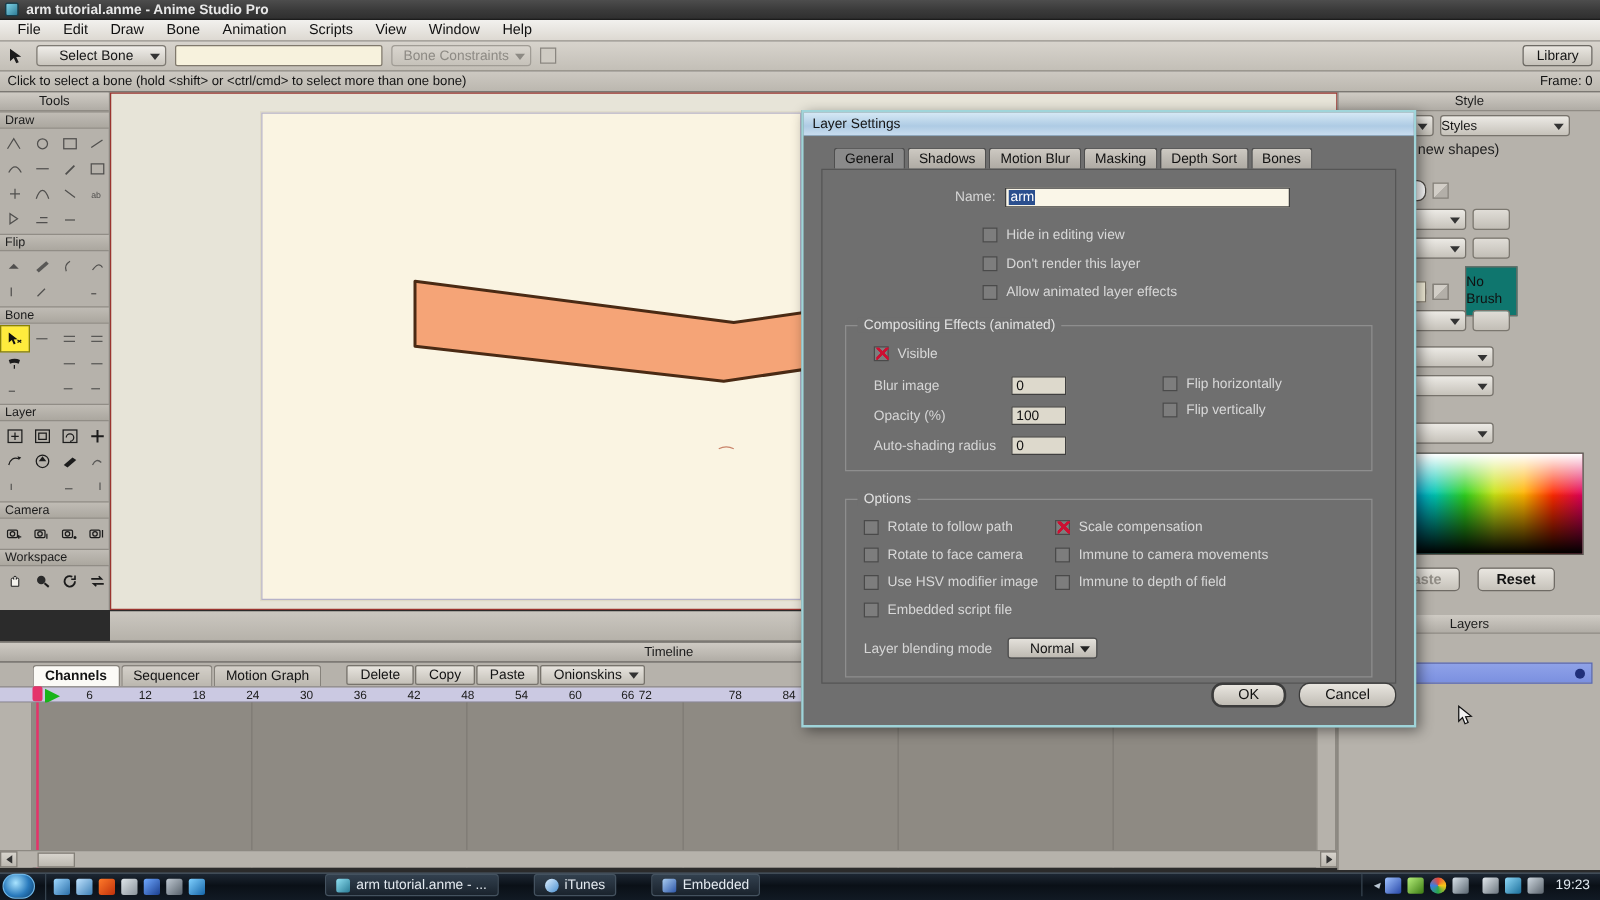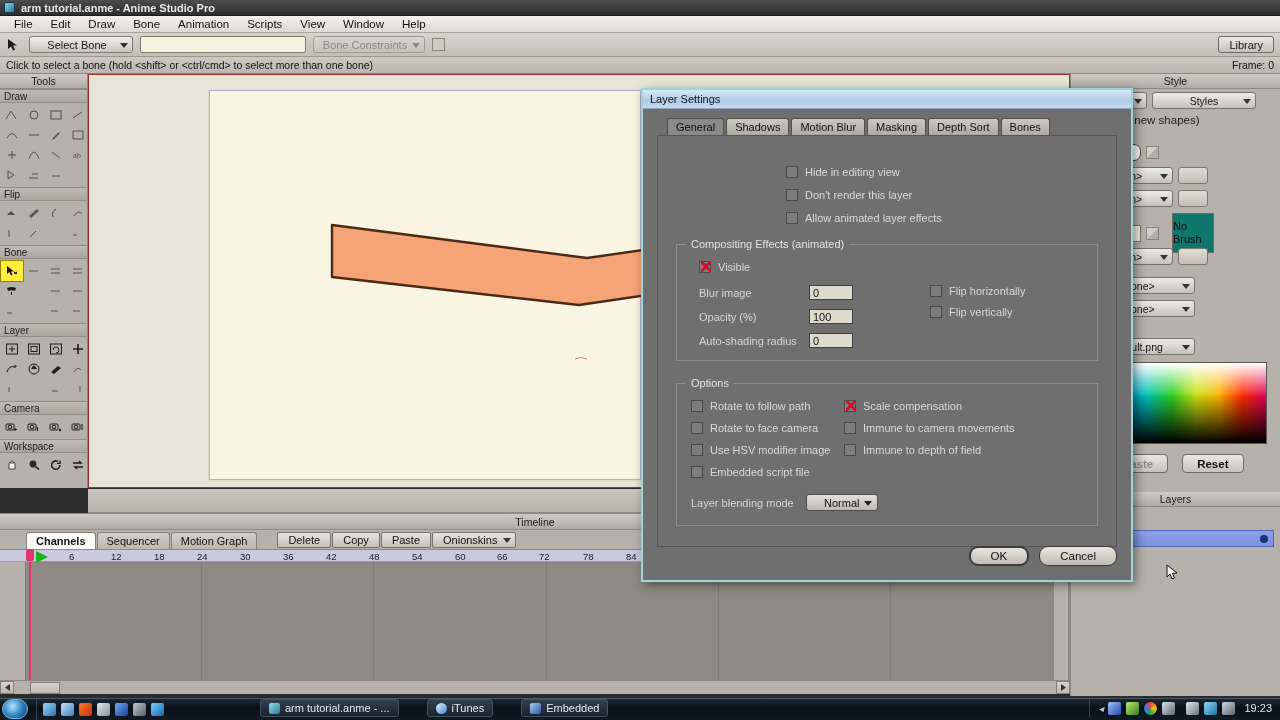--- a/index.html
+++ b/index.html
@@ -192,21 +192,21 @@
 
   
   .rightpanel {
     position:absolute; left:1070px; top:74px; width:210px; height:622px;
     background:#b6b2ab; border-left:1px solid #8d8982;
   }
   .r-row { display:flex; align-items:center; gap:5px; padding:3px 6px; }
   .r-combo {
     height:17px;background:linear-gradient(to bottom,#eceae5,#c6c2ba);
     border:1px solid #77736c;border-radius:3px;position:relative;
-    display:flex;align-items:center;justify-content:center;
+    display:flex;align-items:center;
     font-size:10.5px;color:#141414;
   }
   .r-combo .arw {
     position:absolute;right:4px;top:50%;margin-top:-2px;
     width:0;height:0;border-left:4px solid transparent;border-right:4px solid transparent;
     border-top:5px solid #333;
   }
   .swatch { height:17px;border:1px solid #4c4843;border-radius:7px; }
   .minichk { width:13px;height:13px;background:linear-gradient(135deg,#d2cec7 50%,#b3afa8 50%);border:1px solid #85817a;}
   .numfield { height:17px;background:#f7f2dd;border:1px solid #80796c;font-size:10.5px;color:#111;
@@ -742,21 +742,21 @@
     <span class="tick" style="left:111px">12</span>
     <span class="tick" style="left:154px">18</span>
     <span class="tick" style="left:197px">24</span>
     <span class="tick" style="left:240px">30</span>
     <span class="tick" style="left:283px">36</span>
     <span class="tick" style="left:326px">42</span>
     <span class="tick" style="left:369px">48</span>
     <span class="tick" style="left:412px">54</span>
     <span class="tick" style="left:455px">60</span>
     <span class="tick" style="left:497px">66</span>
-    <span class="tick" style="left:539px">72</span>
+    <span class="tick" style="left:511px">72</span>
     <span class="tick" style="left:583px">78</span>
     <span class="tick" style="left:626px">84</span>
     <span class="greenmark" style="left:36px;top:1px"></span>
   </div>
 
   <div class="tl-body">
     <div class="tl-left"></div>
     <div class="tl-grid">
       <span class="vline" style="left:175px"></span>
       <span class="vline" style="left:347px"></span>
@@ -905,20 +905,26 @@
         <span class="dtab active">General</span>
         <span class="dtab">Shadows</span>
         <span class="dtab">Motion Blur</span>
         <span class="dtab">Masking</span>
         <span class="dtab">Depth Sort</span>
         <span class="dtab">Bones</span>
       </div>
 
       <div class="dtab-pane">
 
+        <div style="display:flex;align-items:center;gap:8px;padding-left:88px">
+          <span class="d-label">Name:</span>
+          <span class="d-input" style="width:228px">
+            <span class="selhl">arm</span>
+          </span>
+        </div>
 
         <div style="padding-left:110px;margin-top:16px;display:flex;flex-direction:column;gap:11px">
           <span class="chkrow">
             <i class="chkbox"></i>
             <span>Hide in editing view</span>
           </span>
           <span class="chkrow">
             <i class="chkbox"></i>
             <span>Don't render this layer</span>
           </span>

